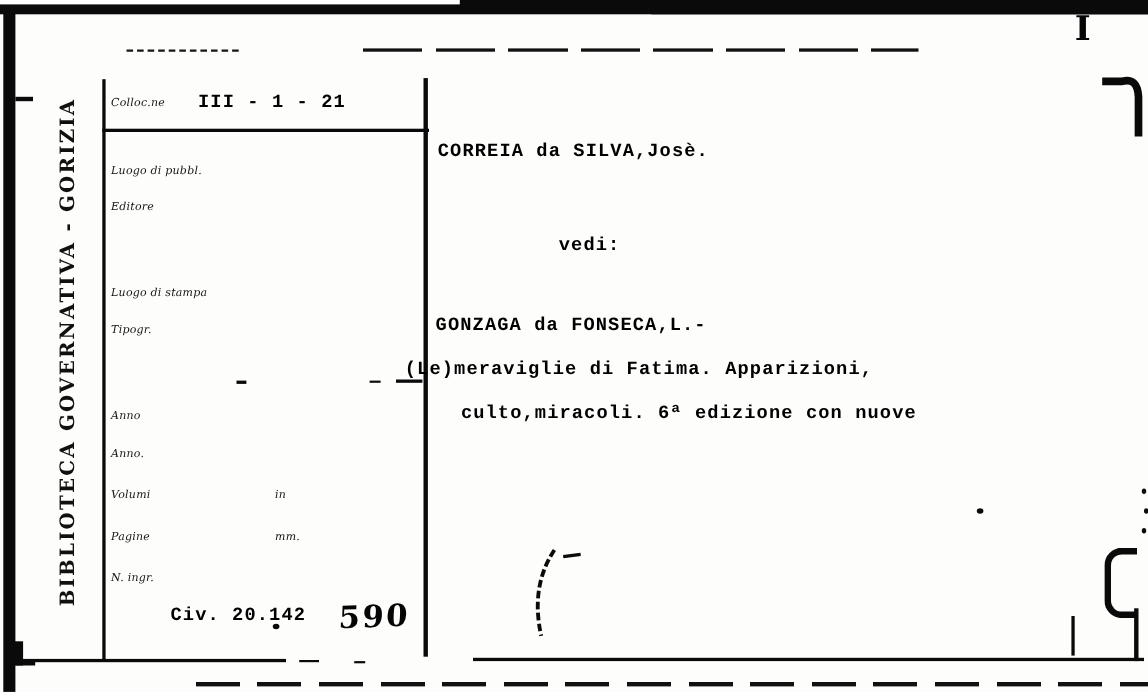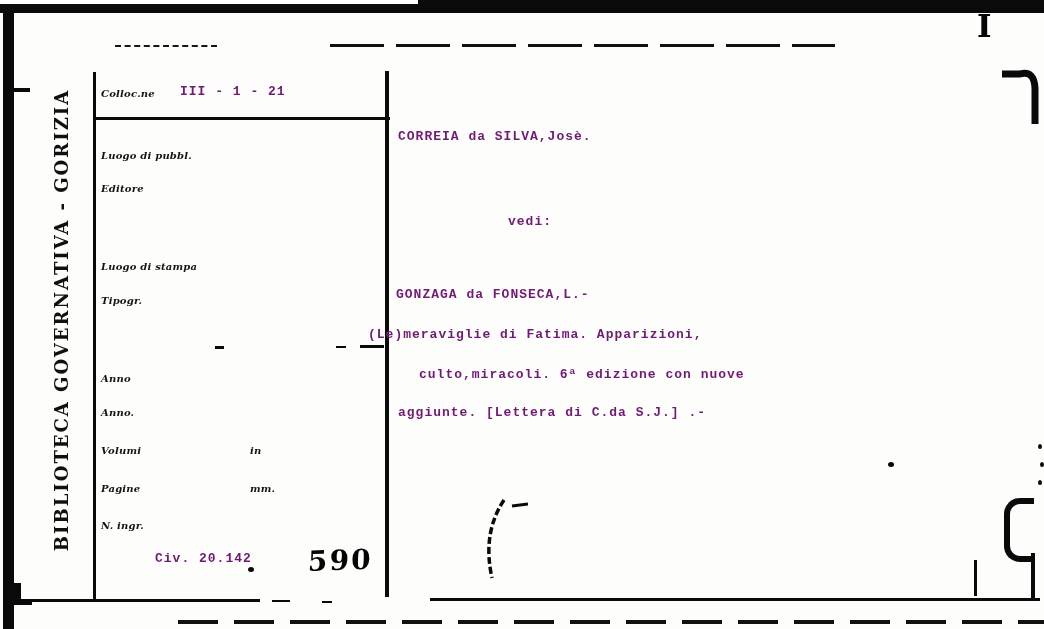--- a/index.html
+++ b/index.html
@@ -43,28 +43,28 @@
   
   .stamp{
     left:-173px;top:298px;width:470px;height:44px;
     transform:rotate(-90deg);transform-origin:center;
     font-weight:bold;font-size:18px;letter-spacing:2px;white-space:nowrap;
     text-align:center;line-height:44px;color:#101010;
   }
 
   
   .lbl{
-    font-family:"DejaVu Serif",serif;font-style:italic;font-weight:bold;
+    font-family:"DejaVu Serif",serif;font-style:italic;font-weight:normal;
     font-size:10px;color:#141414;white-space:nowrap;letter-spacing:.2px;
   }
   
   .tw{
     font-family:"Liberation Mono","DejaVu Sans Mono",monospace;
-    font-weight:bold;font-size:13px;letter-spacing:1px;
-    color:#701a75;white-space:nowrap;
+    font-weight:bold;font-size:17px;letter-spacing:1px;
+    color:#000000;white-space:nowrap;
   }
   .hand{
     font-family:"DejaVu Serif",serif;font-weight:bold;font-size:28px;
     transform:skewX(-4deg) rotate(-2deg);letter-spacing:2px;color:#050505;
   }
   .page-mark{
     font-family:"DejaVu Serif",serif;font-weight:bold;font-size:31px;color:#050505;
   }
   svg{display:block;}
 </style>
@@ -124,21 +124,20 @@
   <div class="abs lbl" style="left:101px;top:520px;">N. ingr.</div>
   <div class="abs tw" style="left:155px;top:511px;margin-top:40px;">Civ. 20.142</div>
   <div class="abs hand" style="left:308px;top:544px;">590</div>
   <div class="abs ink dotmark" style="left:248px;top:567px;width:6px;height:5px;"></div>
 
   <div class="abs tw" style="left:398px;top:129px;">CORREIA da SILVA,Josè.</div>
   <div class="abs tw" style="left:508px;top:214px;text-align:center;">vedi:</div>
   <div class="abs tw" style="left:396px;top:287px;">GONZAGA da FONSECA,L.-</div>
   <div class="abs tw" style="left:368px;top:327px;">(Le)meraviglie di Fatima. Apparizioni,</div>
   <div class="abs tw" style="left:398px;top:367px;margin-left:21px;">culto,miracoli. 6ª edizione con nuove</div>
-  <div class="abs tw" style="left:398px;top:405px;">aggiunte. [Lettera di C.da S.J.] .-</div>
 
   <div class="abs ink" style="left:215px;top:346px;width:9px;height:3px;"></div>
   <div class="abs ink" style="left:336px;top:346px;width:10px;height:2px;"></div>
   <div class="abs ink" style="left:360px;top:345px;width:24px;height:3px;"></div>
   <div class="abs ink dotmark" style="left:888px;top:462px;width:6px;height:5px;"></div>
 
   <svg class="abs" style="left:478px;top:498px;" width="50" height="84" viewBox="0 0 50 84">
     <path d="M26,2 Q4,35 14,80" fill="none" stroke="#0a0a0a" stroke-width="3.5" stroke-dasharray="7 3"></path>
     <line x1="34" y1="8" x2="50" y2="6" stroke="#0a0a0a" stroke-width="3"></line>
   </svg>

